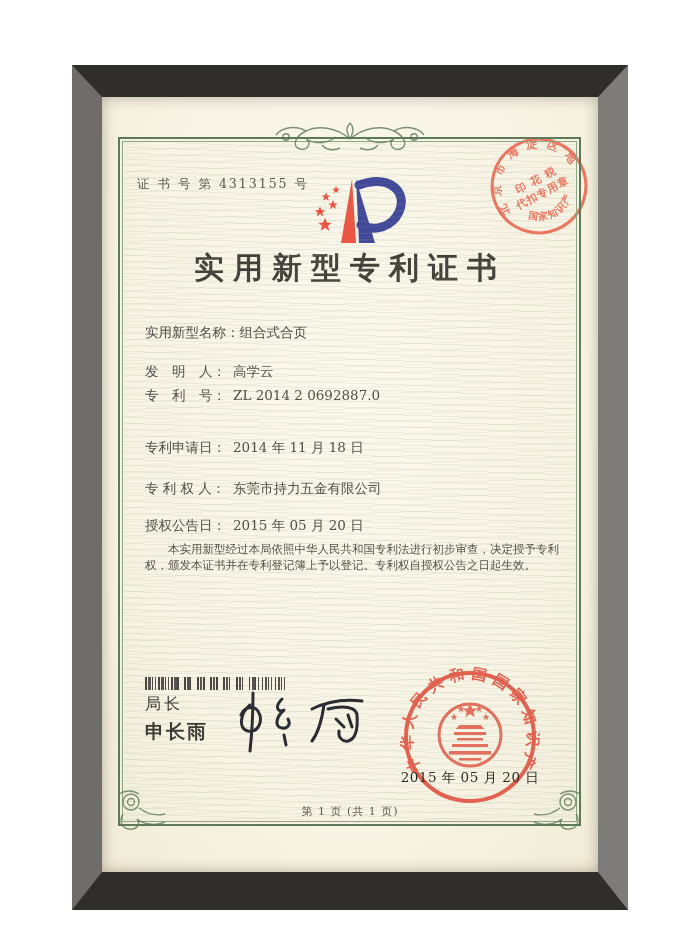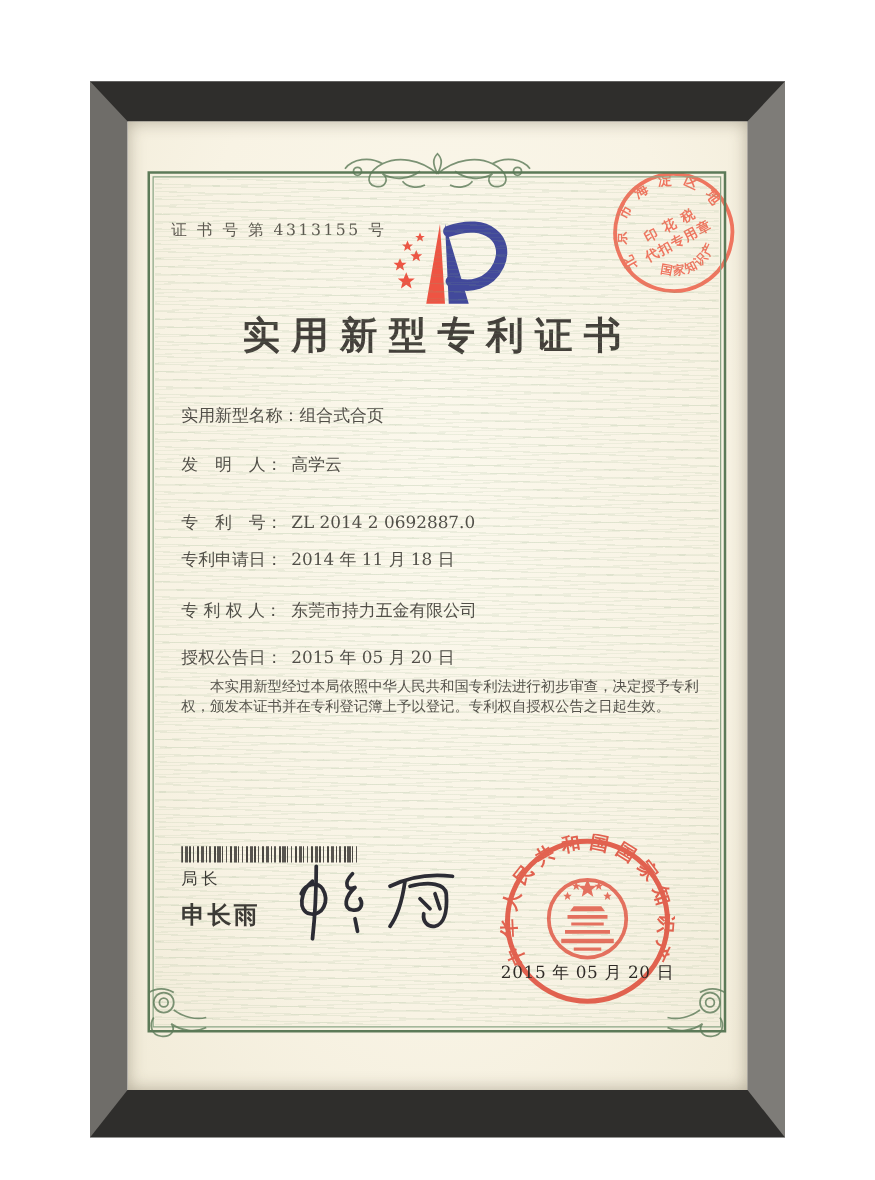--- a/index.html
+++ b/index.html
@@ -37,35 +37,35 @@
     position:absolute;left:35px;top:79px;font-size:12.5px;letter-spacing:2px;color:#5a564e;
   }
   .logo{position:absolute;left:206px;top:77px;width:106px;height:76px;}
   .title{
     position:absolute;left:0;top:151px;width:100%;text-align:center;
     font-size:30px;font-weight:700;letter-spacing:9px;color:#433f3a;
   }
   .fields{position:absolute;left:43px;top:0;width:420px;}
   .field{position:absolute;left:0;font-size:13.5px;color:#514f48;white-space:nowrap;}
   .field .lbl{display:inline-block;min-width:88px;}
-  .f0{top:227px}.f1{top:266px}.f2{top:312px}.f3{top:342px}.f4{top:383px}.f5{top:420px}
+  .f0{top:227px}.f1{top:266px}.f2{top:290px}.f3{top:342px}.f4{top:383px}.f5{top:420px}
   .body-text{
     position:absolute;left:43px;top:444px;width:414px;
     font-size:11.5px;line-height:16.4px;color:#55534c;text-align:justify;
   }
   .body-text p{margin:0;text-indent:2em;}
   .barcode{
     position:absolute;left:43px;top:580px;width:141px;height:13px;
     background:repeating-linear-gradient(90deg,
       #4a4742 0 1.5px, transparent 1.5px 3px,
       #57544f 3px 5.5px, transparent 5.5px 6.5px,
       #4a4742 6.5px 7.5px, transparent 7.5px 9.5px,
       #57544f 9.5px 10.5px, transparent 10.5px 13px);
   }
-  .director-label{position:absolute;left:43px;top:597px;font-size:13px;letter-spacing:3px;color:#3d3b36;font-family:"DejaVu Sans","Liberation Sans",sans-serif;}
+  .director-label{position:absolute;left:43px;top:597px;font-size:16px;letter-spacing:3px;color:#3d3b36;font-family:"DejaVu Sans","Liberation Sans",sans-serif;}
   .director-name{position:absolute;left:43px;top:622px;font-size:19px;letter-spacing:2px;color:#3d3b36;font-weight:700;font-family:"DejaVu Sans","Liberation Sans",sans-serif;}
   .signature{position:absolute;left:118px;top:578px;width:160px;height:82px;}
   .issue-seal{position:absolute;left:298px;top:570px;width:140px;height:140px;opacity:.88;}
   .issue-date{
     position:absolute;left:293px;top:672px;width:150px;text-align:center;
     font-size:13.5px;color:#2f2b27;letter-spacing:.5px;white-space:nowrap;
   }
   .page-footer{
     position:absolute;left:0;top:707px;width:100%;text-align:center;
     font-size:11px;letter-spacing:1px;color:#5d5b52;
@@ -194,15 +194,16 @@
         <path d="M56,62 L84,62 L81,58 L59,58 Z"></path>
         <rect x="54" y="65" width="32" height="3"></rect>
         <rect x="57" y="71" width="26" height="2.4"></rect>
         <rect x="52" y="77" width="36" height="3"></rect>
         <rect x="49" y="84" width="42" height="3.6"></rect>
         <rect x="59" y="91" width="22" height="2.6"></rect>
       </g>
     </svg>
     <div class="issue-date">2015 年 05 月 20 日</div>
 
+    <div class="page-footer">第 1 页 (共 1 页)</div>
 
   </div>
 </div>
 
 </body></html>

